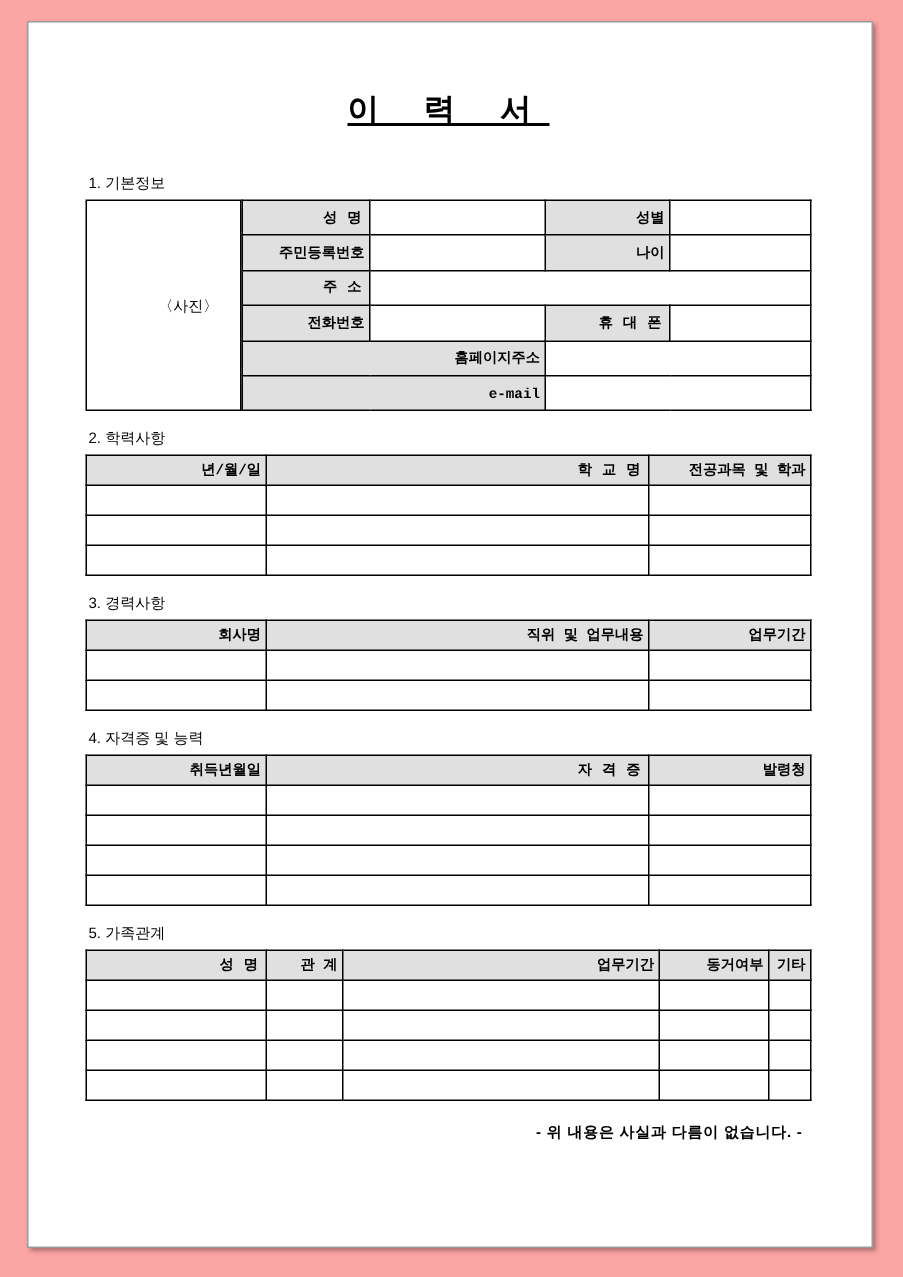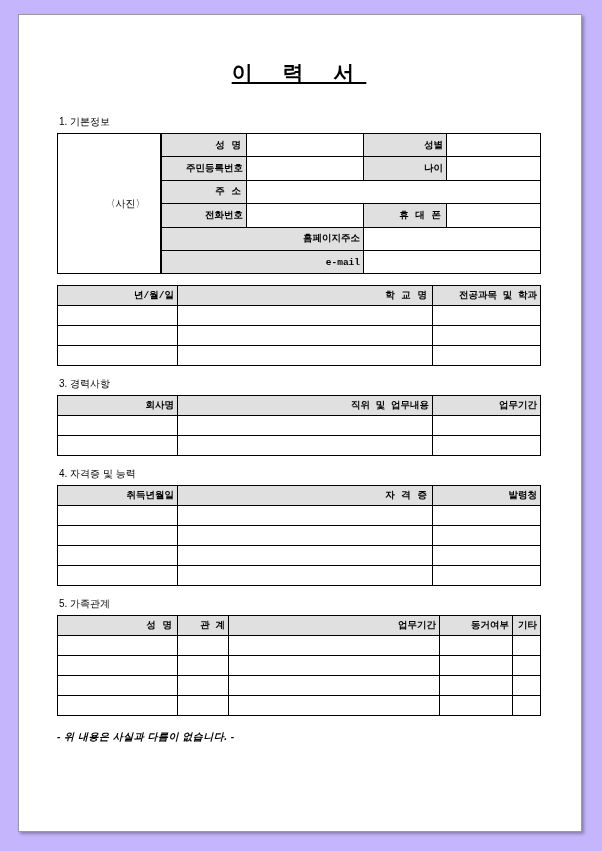--- a/index.html
+++ b/index.html
@@ -10,21 +10,21 @@
   body {
     font-family: "Liberation Sans", sans-serif;
     width: 602px;
     height: 851px;
     overflow: hidden;
   }
   .page {
     position: relative;
     width: 602px;
     height: 851px;
-    background: #c4b5fd;
+    background: #fca5a5;
     box-sizing: border-box;
   }
   .sheet {
     position: absolute;
     left: 18px;
     top: 14px;
     width: 564px;
     height: 818px;
     background: #ffffff;
     border: 1px solid #9a9a9a;
@@ -104,28 +104,27 @@
     width: 380px;
   }
   .basic-table td {
     border: 1px solid #000;
     height: 22.4px;
     font-size: 9.5px;
     padding: 0 3px;
     color: #000;
   }
   .footer-note {
-    text-align: left;
+    text-align: right;
     font-size: 10px;
     font-weight: bold;
     margin-top: 14px;
     margin-right: 6px;
     color: #000;
     letter-spacing: 0.5px;
-    font-style: italic;
   }
 </style>
 </head>
 <body>
 
 <div class="page">
   <div class="sheet">
     <div class="content">
 
       <h1 class="doc-title">이    력    서</h1>
@@ -165,20 +164,21 @@
             <tr>
               <td class="hdr tight" colspan="2">e-mail</td>
               <td class="blank" colspan="2"></td>
             </tr>
           </tbody>
             </table>
         </div>
       </div>
 
       <div class="section">
+        <div class="section-title">2. 학력사항</div>
         <table class="grid">
           <tbody>
               <tr>
             <td class="hdr tight" style="width:113px">년/월/일</td>
             <td class="hdr" style="width:248px">학     교     명</td>
             <td class="hdr tight">전공과목 및 학과</td>
           </tr>
           <tr>
             <td class="blank"></td>
             <td class="blank"></td>

